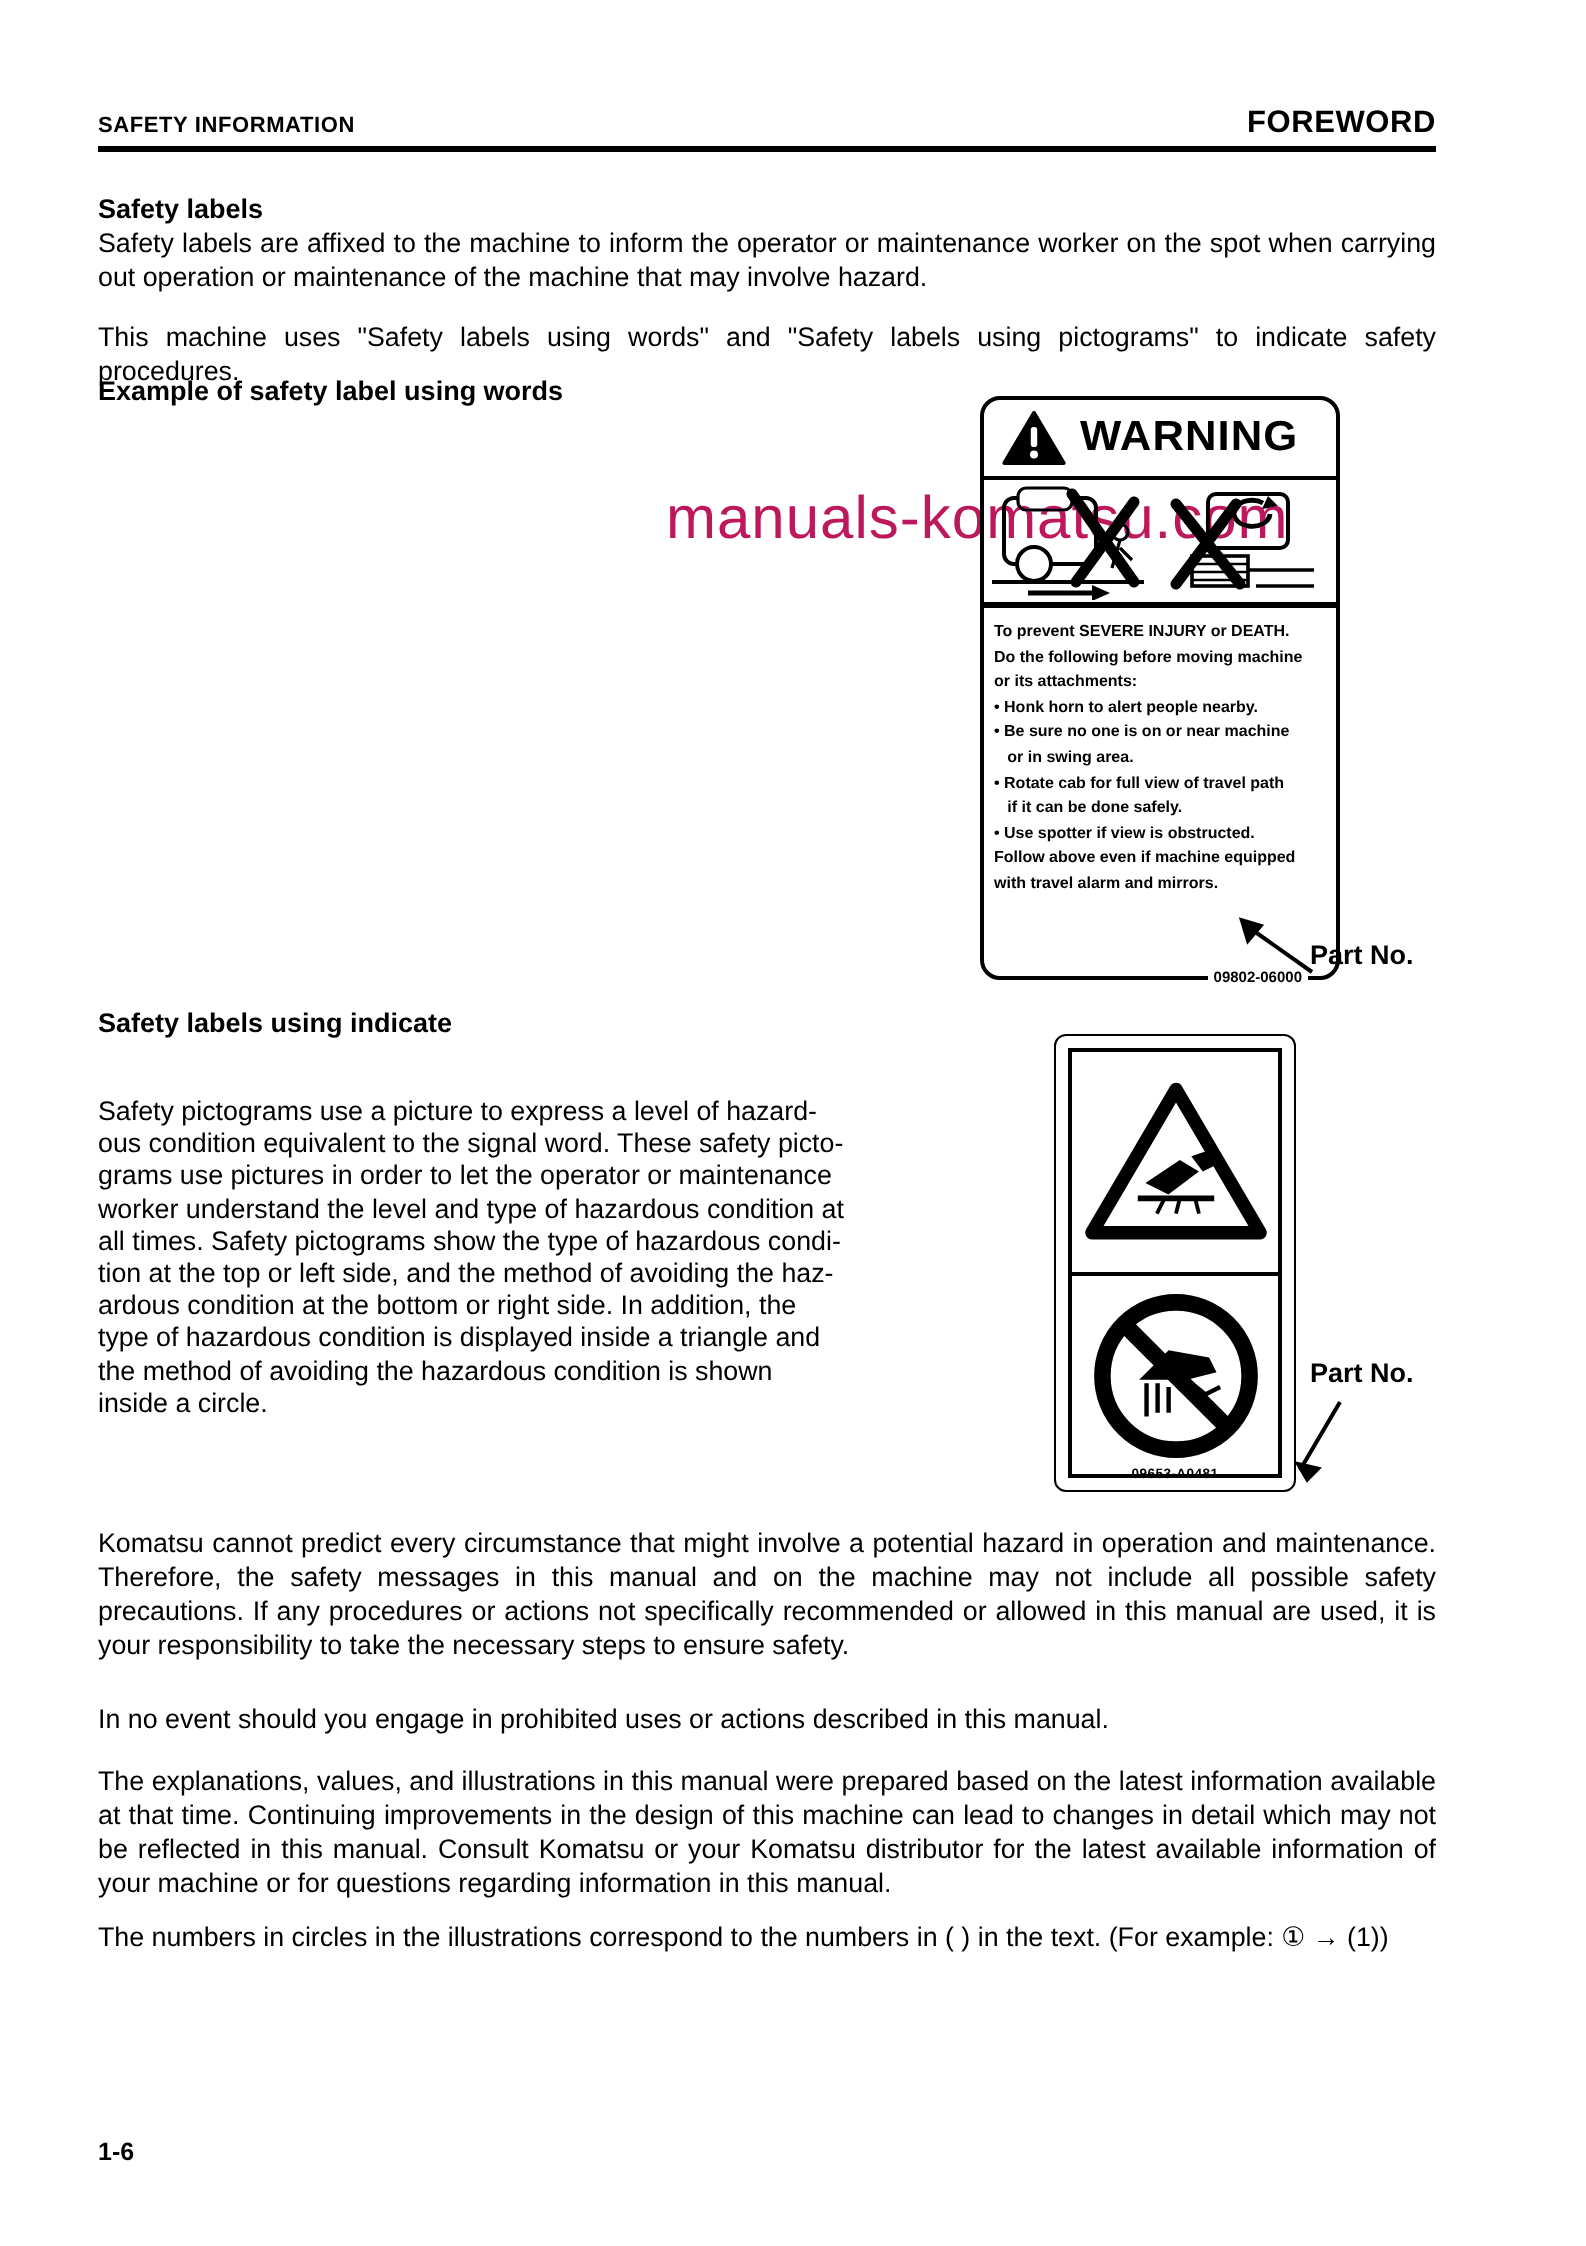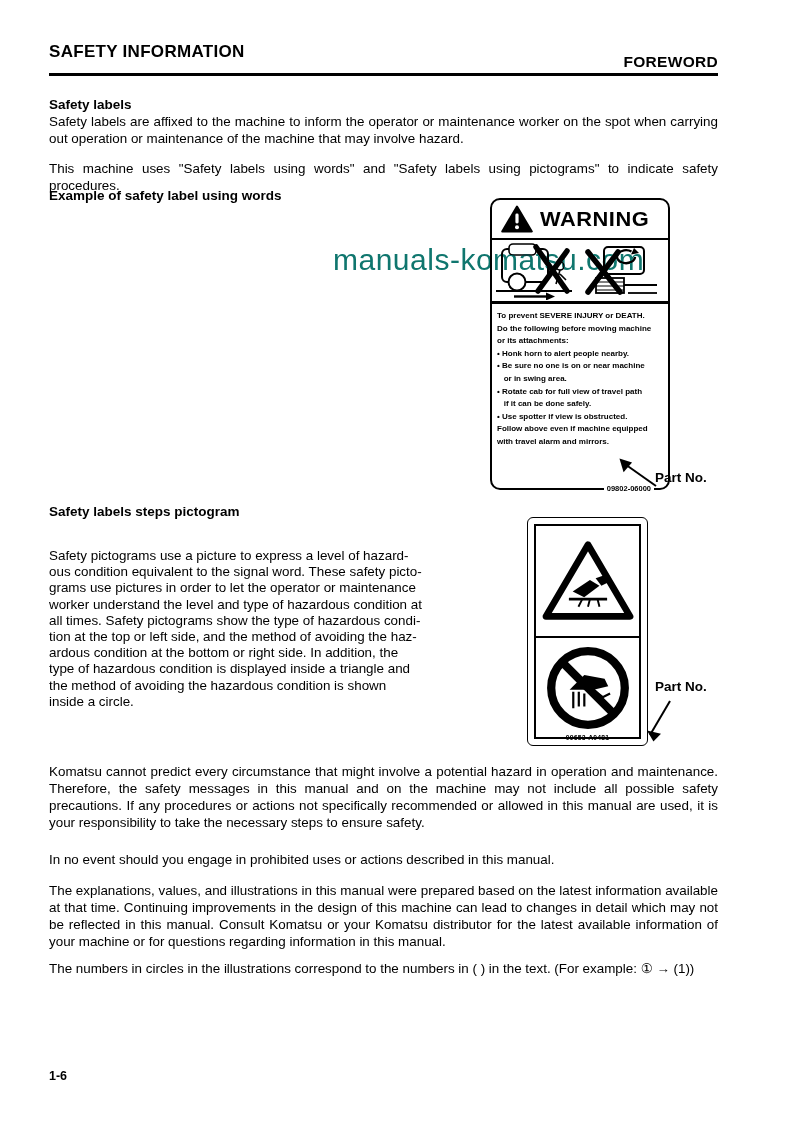--- a/index.html
+++ b/index.html
@@ -5,21 +5,21 @@
   html,body{margin:0;padding:0;background:#888;}
   .page{
     position:relative;
     width:793px;height:1123px;
     background:#ffffff;
     font-family:"Liberation Sans", sans-serif;
     color:#000;
     overflow:hidden;
   }
   .abs{position:absolute;}
-  .hdr-left{left:49px;top:42px;font-size:17px;font-weight:bold;letter-spacing:.3px;}
+  .hdr-left{left:49px;top:57px;font-size:11px;font-weight:bold;letter-spacing:.3px;}
   .hdr-right{top:53px;right:75px;font-size:15.5px;font-weight:bold;letter-spacing:.3px;}
   .hdr-rule{left:49px;top:73px;width:669px;height:3px;background:#000;}
   .h2{left:49px;font-size:13.5px;font-weight:bold;}
   .body-text{
     left:49px;width:669px;
     font-size:13.4px;line-height:17px;
     text-align:justify;
   }
   .pre{white-space:pre;margin-top:28px;}
   
@@ -58,21 +58,21 @@
   .fig2-top{height:112px;border-bottom:2.5px solid #000;box-sizing:border-box;
     display:flex;align-items:center;justify-content:center;}
   .fig2-bottom{flex:1;display:flex;align-items:center;justify-content:center;}
   .fig2-pn{
     left:0;right:0;bottom:-4px;text-align:center;
     font-size:6.8px;font-weight:bold;letter-spacing:.2px;
   }
   
   .watermark{
     left:333px;top:243px;
-    font-size:30px;color:#0f766e;
+    font-size:30px;color:#be185d;
     mix-blend-mode:darken;z-index:30;
     letter-spacing:.5px;
   }
   .pgnum{left:49px;top:1069px;font-size:12.5px;font-weight:bold;}
   svg{display:block;}
 </style>
 </head>
 <body>
 
 <div class="page">
@@ -136,21 +136,21 @@
 with travel alarm and mirrors.</div>
     <div class="abs fig1-pn">09802-06000</div>
   </div>
 
   <svg class="abs" style="left:608px;top:452px" width="52" height="38">
     <line x1="48" y1="34" x2="14" y2="10" stroke="#000" stroke-width="2"></line>
     <path d="M14 10 m-3 -3 l13 2 l-7 11 z" fill="#000" transform="rotate(8 14 10)"></path>
   </svg>
   <div class="abs caption" style="left:655px;top:470px">Part No.</div>
 
-  <div class="abs h2" style="top:504px">Safety labels steps pictogram</div>
+  <div class="abs h2" style="top:504px">Safety labels using indicate</div>
   <div class="abs pre" style="left:49px;top:520px;font-size:13.4px;line-height:16.2px">Safety pictograms use a picture to express a level of hazard-
 ous condition equivalent to the signal word. These safety picto-
 grams use pictures in order to let the operator or maintenance
 worker understand the level and type of hazardous condition at
 all times. Safety pictograms show the type of hazardous condi-
 tion at the top or left side, and the method of avoiding the haz-
 ardous condition at the bottom or right side. In addition, the
 type of hazardous condition is displayed inside a triangle and
 the method of avoiding the hazardous condition is shown
 inside a circle.</div>

